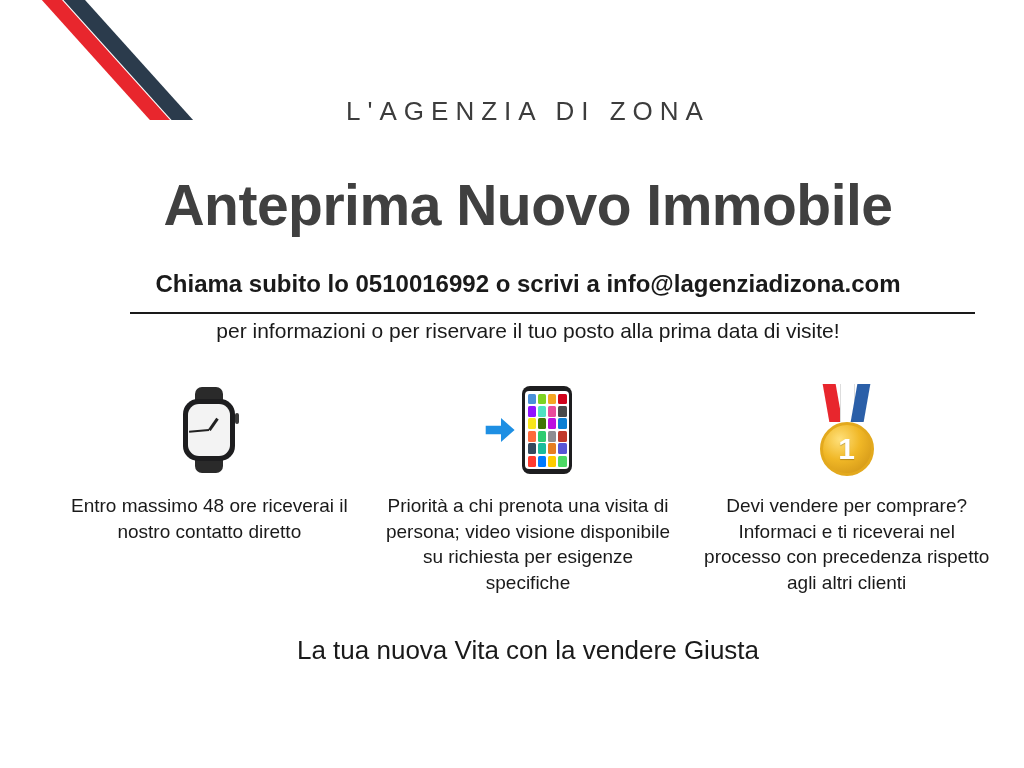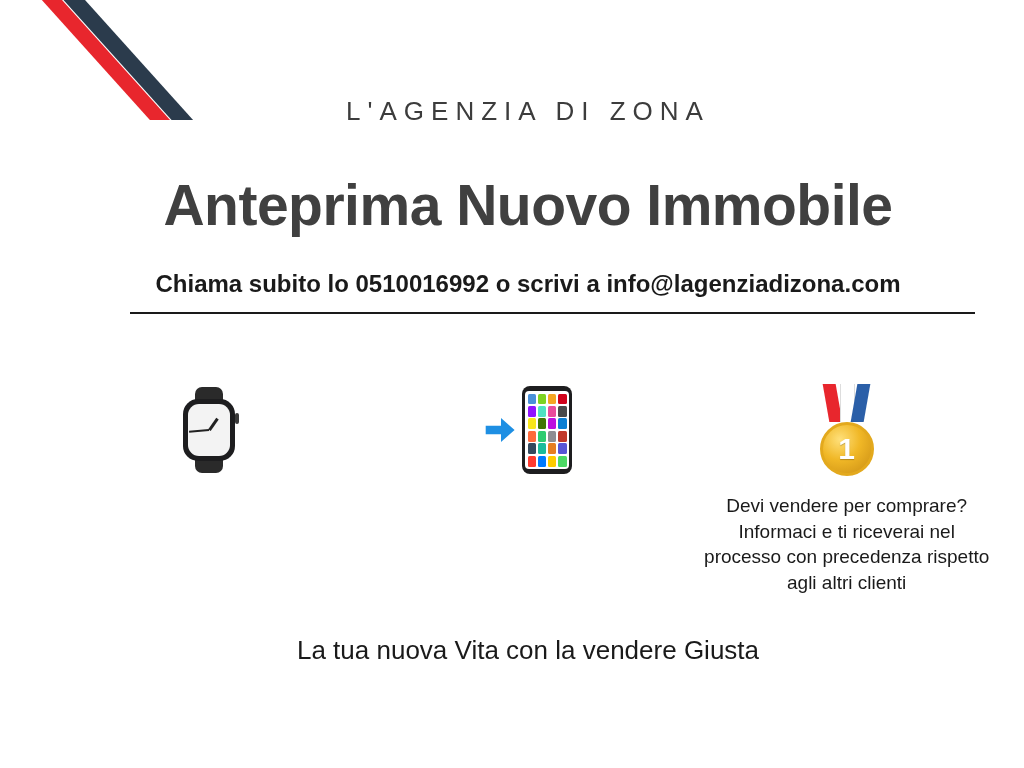--- a/index.html
+++ b/index.html
@@ -323,37 +323,39 @@
   </div>
   <div class="corner-br">
     <div class="stripe-gold"></div>
   </div>
 
   <div class="eyebrow">L'AGENZIA DI ZONA</div>
   <div class="headline">Anteprima Nuovo Immobile</div>
 
   <div class="contact-line">Chiama subito lo 0510016992 o scrivi a info@lagenziadizona.com</div>
   <div class="contact-rule"></div>
+  <div class="subline">per informazioni o per riservare il tuo posto alla prima data di visite!</div>
 
   <div class="features">
 
     <div class="feature">
       <div class="icon-wrap">
         <div class="watch">
           <div class="band-top"></div>
           <div class="band-bottom"></div>
           <div class="case">
             <div class="face">
               <div class="hand-h"></div>
               <div class="hand-m"></div>
             </div>
           </div>
           <div class="crown"></div>
         </div>
       </div>
+      <div class="caption">Entro massimo 48 ore riceverai il nostro contatto diretto</div>
     </div>
 
     <div class="feature">
       <div class="icon-wrap">
         <div class="phone-group">
           <svg class="arrow" viewBox="0 0 40 40">
             <path d="M2 15 h18 v-9 l16 14 -16 14 v-9 H2 z" fill="#1e8fe3"></path>
           </svg>
           <div class="phone">
             <div class="screen">
@@ -378,20 +380,21 @@
                 <i style="background:#e67e22"></i>
                 <i style="background:#5856d6"></i>
               <i style="background:#ff3b30"></i>
                 <i style="background:#007aff"></i>
                 <i style="background:#ffcc00"></i>
                 <i style="background:#4cd964"></i>
             </div>
           </div>
         </div>
       </div>
+      <div class="caption">Priorità a chi prenota una visita di persona; video visione disponibile su richiesta per esigenze specifiche</div>
     </div>
 
     <div class="feature">
       <div class="icon-wrap">
         <div class="medal">
           <div class="ribbon-l"></div>
           <div class="ribbon-m"></div>
           <div class="ribbon-r"></div>
           <div class="disc">1</div>
         </div>

